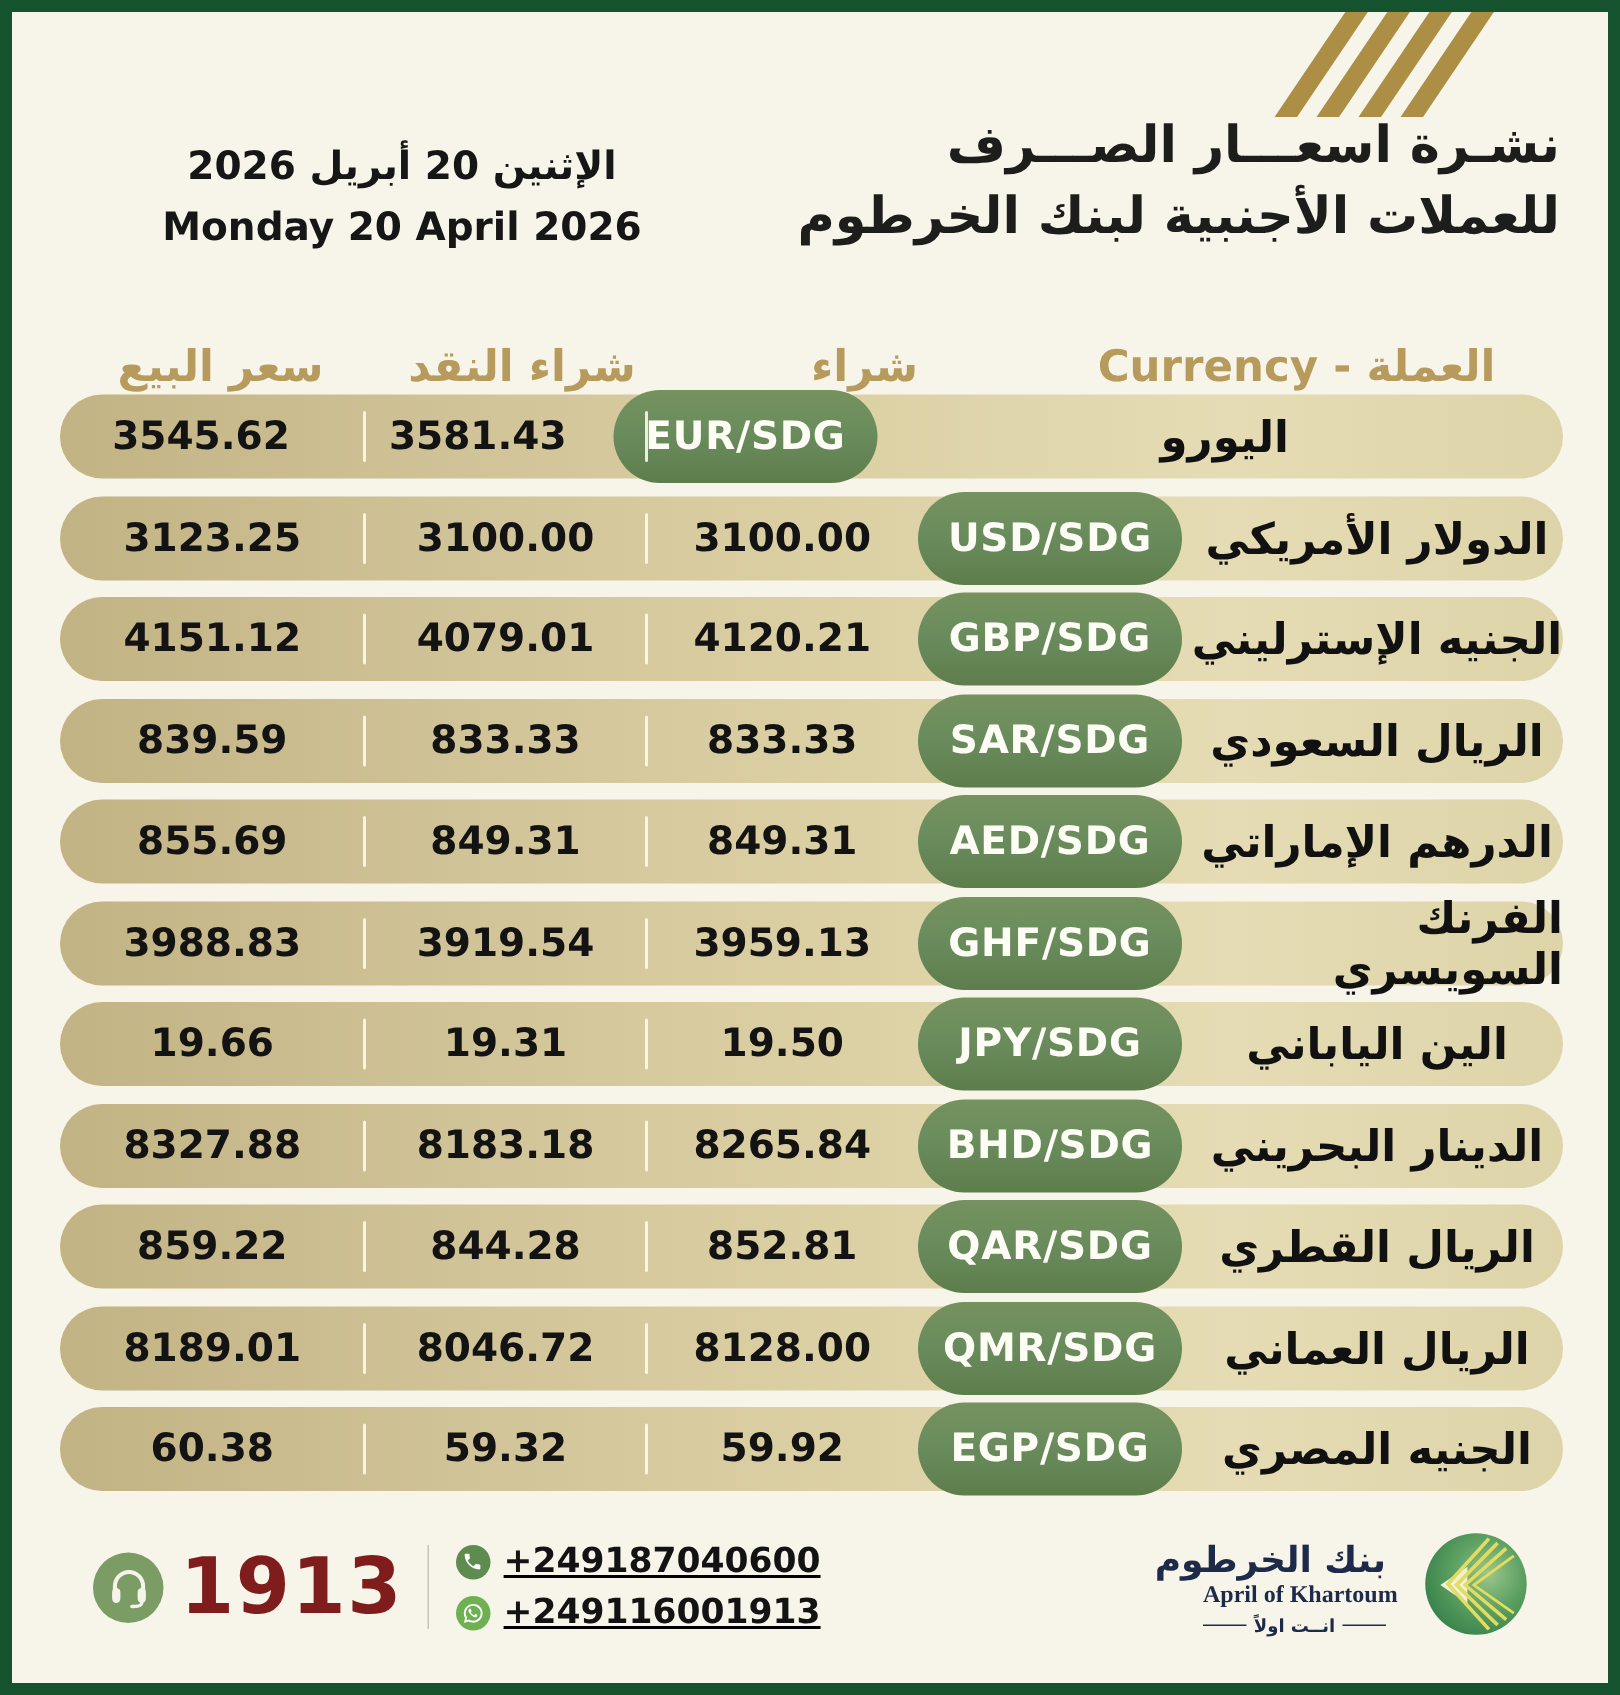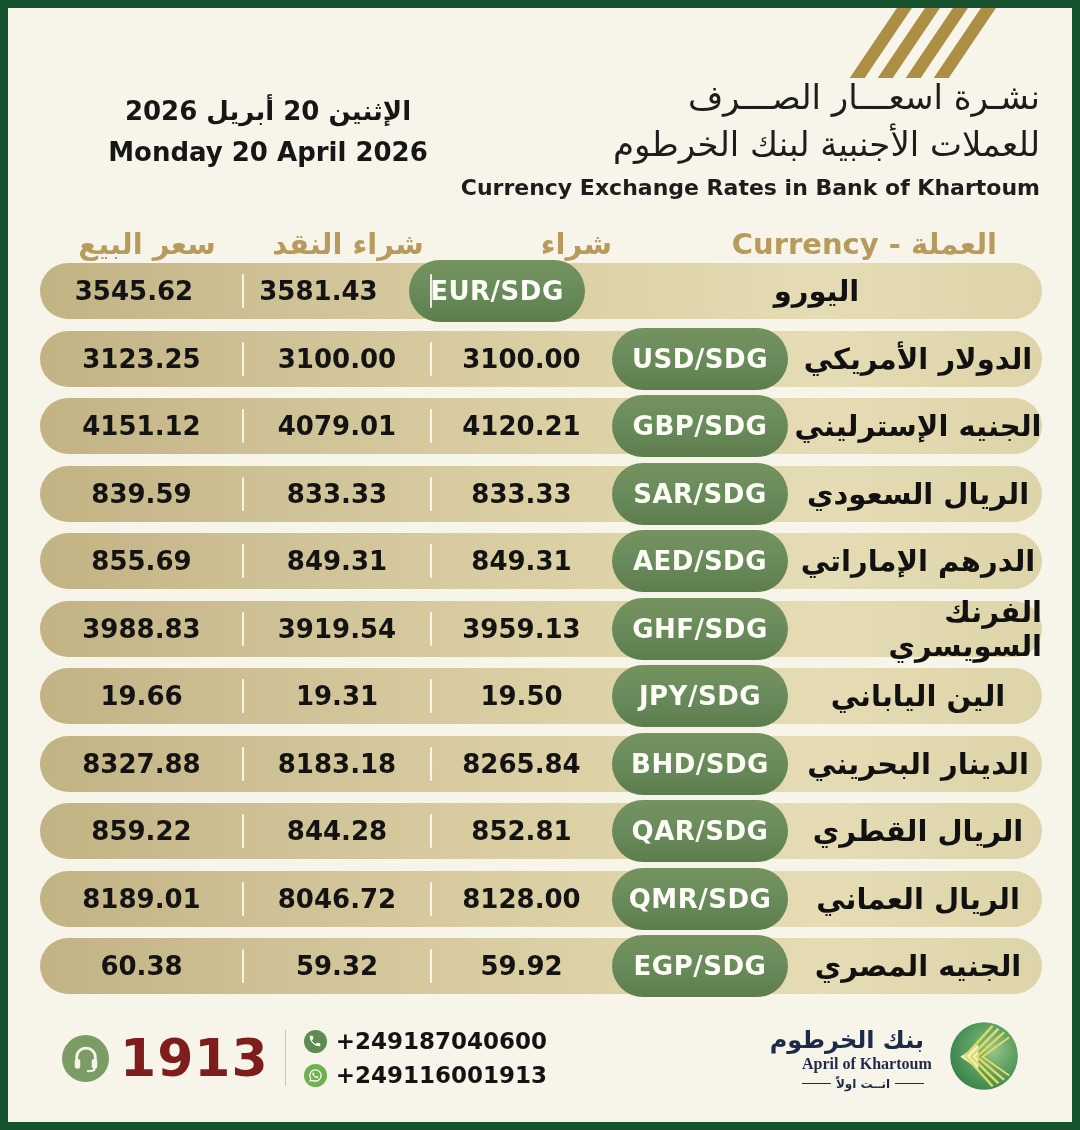--- a/index.html
+++ b/index.html
@@ -13,21 +13,21 @@
   .stripes { position:absolute; top:-8px; left:868px; display:flex; gap:13px; }
   .stripe { width:15px; height:78px; background:#AC8F45; transform:skewX(-34deg); }
 
   
   .date-block { position:absolute; top:88px; left:90px; width:340px; text-align:center; color:#161616; font-weight:bold; }
   .date-ar { font-size:26px; direction:rtl; }
   .date-en { font-size:26px; margin-top:11px; }
 
   
   .title-block { position:absolute; top:66px; right:32px; text-align:right; color:#1D1D1B; }
-  .title-ar { direction:rtl; font-size:34px; font-weight:normal; line-height:1.38; }
+  .title-ar { direction:rtl; font-size:34px; font-weight:bold; line-height:1.38; }
   .title-en { font-size:22px; font-weight:bold; margin-top:7px; }
 
   
   .cols { position:absolute; top:219px; left:32px; right:30px; display:flex; color:#B79B5C; font-weight:bold; font-size:29px; }
   .cols .h { display:flex; justify-content:center; direction:rtl; }
   .h-sell { width:203px; padding-left:11px; }
   .h-cash { width:188px; padding-left:22px; }
   .h-transfer { width:181px; padding-left:57px; }
   .h-currency { position:absolute; right:45px; top:0; direction:rtl; }
 
@@ -52,21 +52,21 @@
     color:#FDFDF6; font-weight:bold; font-size:26px; letter-spacing:0.5px;
   }
   .c-name { flex:1; direction:rtl; font-size:29px; color:#111111; padding-left:6px; }
 
   
   .footer { position:absolute; left:54px; right:52px; bottom:26px; display:flex; align-items:center; justify-content:space-between; }
   .cc { display:flex; align-items:center; }
   .cc-icon { width:47px; height:47px; border-radius:50%; background:#7C9C66; display:flex; align-items:center; justify-content:center; }
   .cc-num { font-size:52px; font-weight:bold; color:#7f1d1d; margin-left:11px; letter-spacing:1px; }
   .fsep { width:1px; height:56px; background:#C8C4B6; margin:0 18px 0 16px; }
-  .phones { display:flex; flex-direction:column; gap:8px; }
+  .phones { display:flex; flex-direction:column; gap:8px;text-decoration:underline; }
   .phone-line { display:flex; align-items:center; gap:9px; }
   .pc { width:23px; height:23px; border-radius:50%; display:flex; align-items:center; justify-content:center; flex-shrink:0; }
   .pc-tel { background:#5E8B50; }
   .pc-wa { background:#6FB152; }
   .phone-num { font-size:23px; font-weight:bold; color:#131313; }
 
   .logo { display:flex; align-items:center; gap:24px; }
   .logo-text { text-align:center; color:#1E2A4A; width:122px; }
   .logo-ar { font-size:24px; font-weight:bold; direction:rtl; white-space:nowrap; }
   .logo-en { font-family:"Liberation Serif", serif; font-size:16px; font-weight:bold; margin-top:1px; white-space:nowrap; }
@@ -86,21 +86,20 @@
   </div>
 
   <div class="date-block">
     <div class="date-ar">الإثنين 20 أبريل 2026</div>
     <div class="date-en">Monday 20 April 2026</div>
   </div>
 
   <div class="title-block">
     <div class="title-ar">نشـرة اسعـــار الصـــرف</div>
     <div class="title-ar">للعملات الأجنبية لبنك الخرطوم</div>
-    <div class="title-en">Currency Exchange Rates in Bank of Khartoum</div>
   </div>
 
   <div class="cols">
     <div class="h h-sell">سعر البيع</div>
     <div class="h h-cash">شراء النقد</div>
     <div class="h h-transfer">شراء التحويل</div>
     <div class="h h-currency">العملة - Currency</div>
   </div>
 
   <div class="rows">

